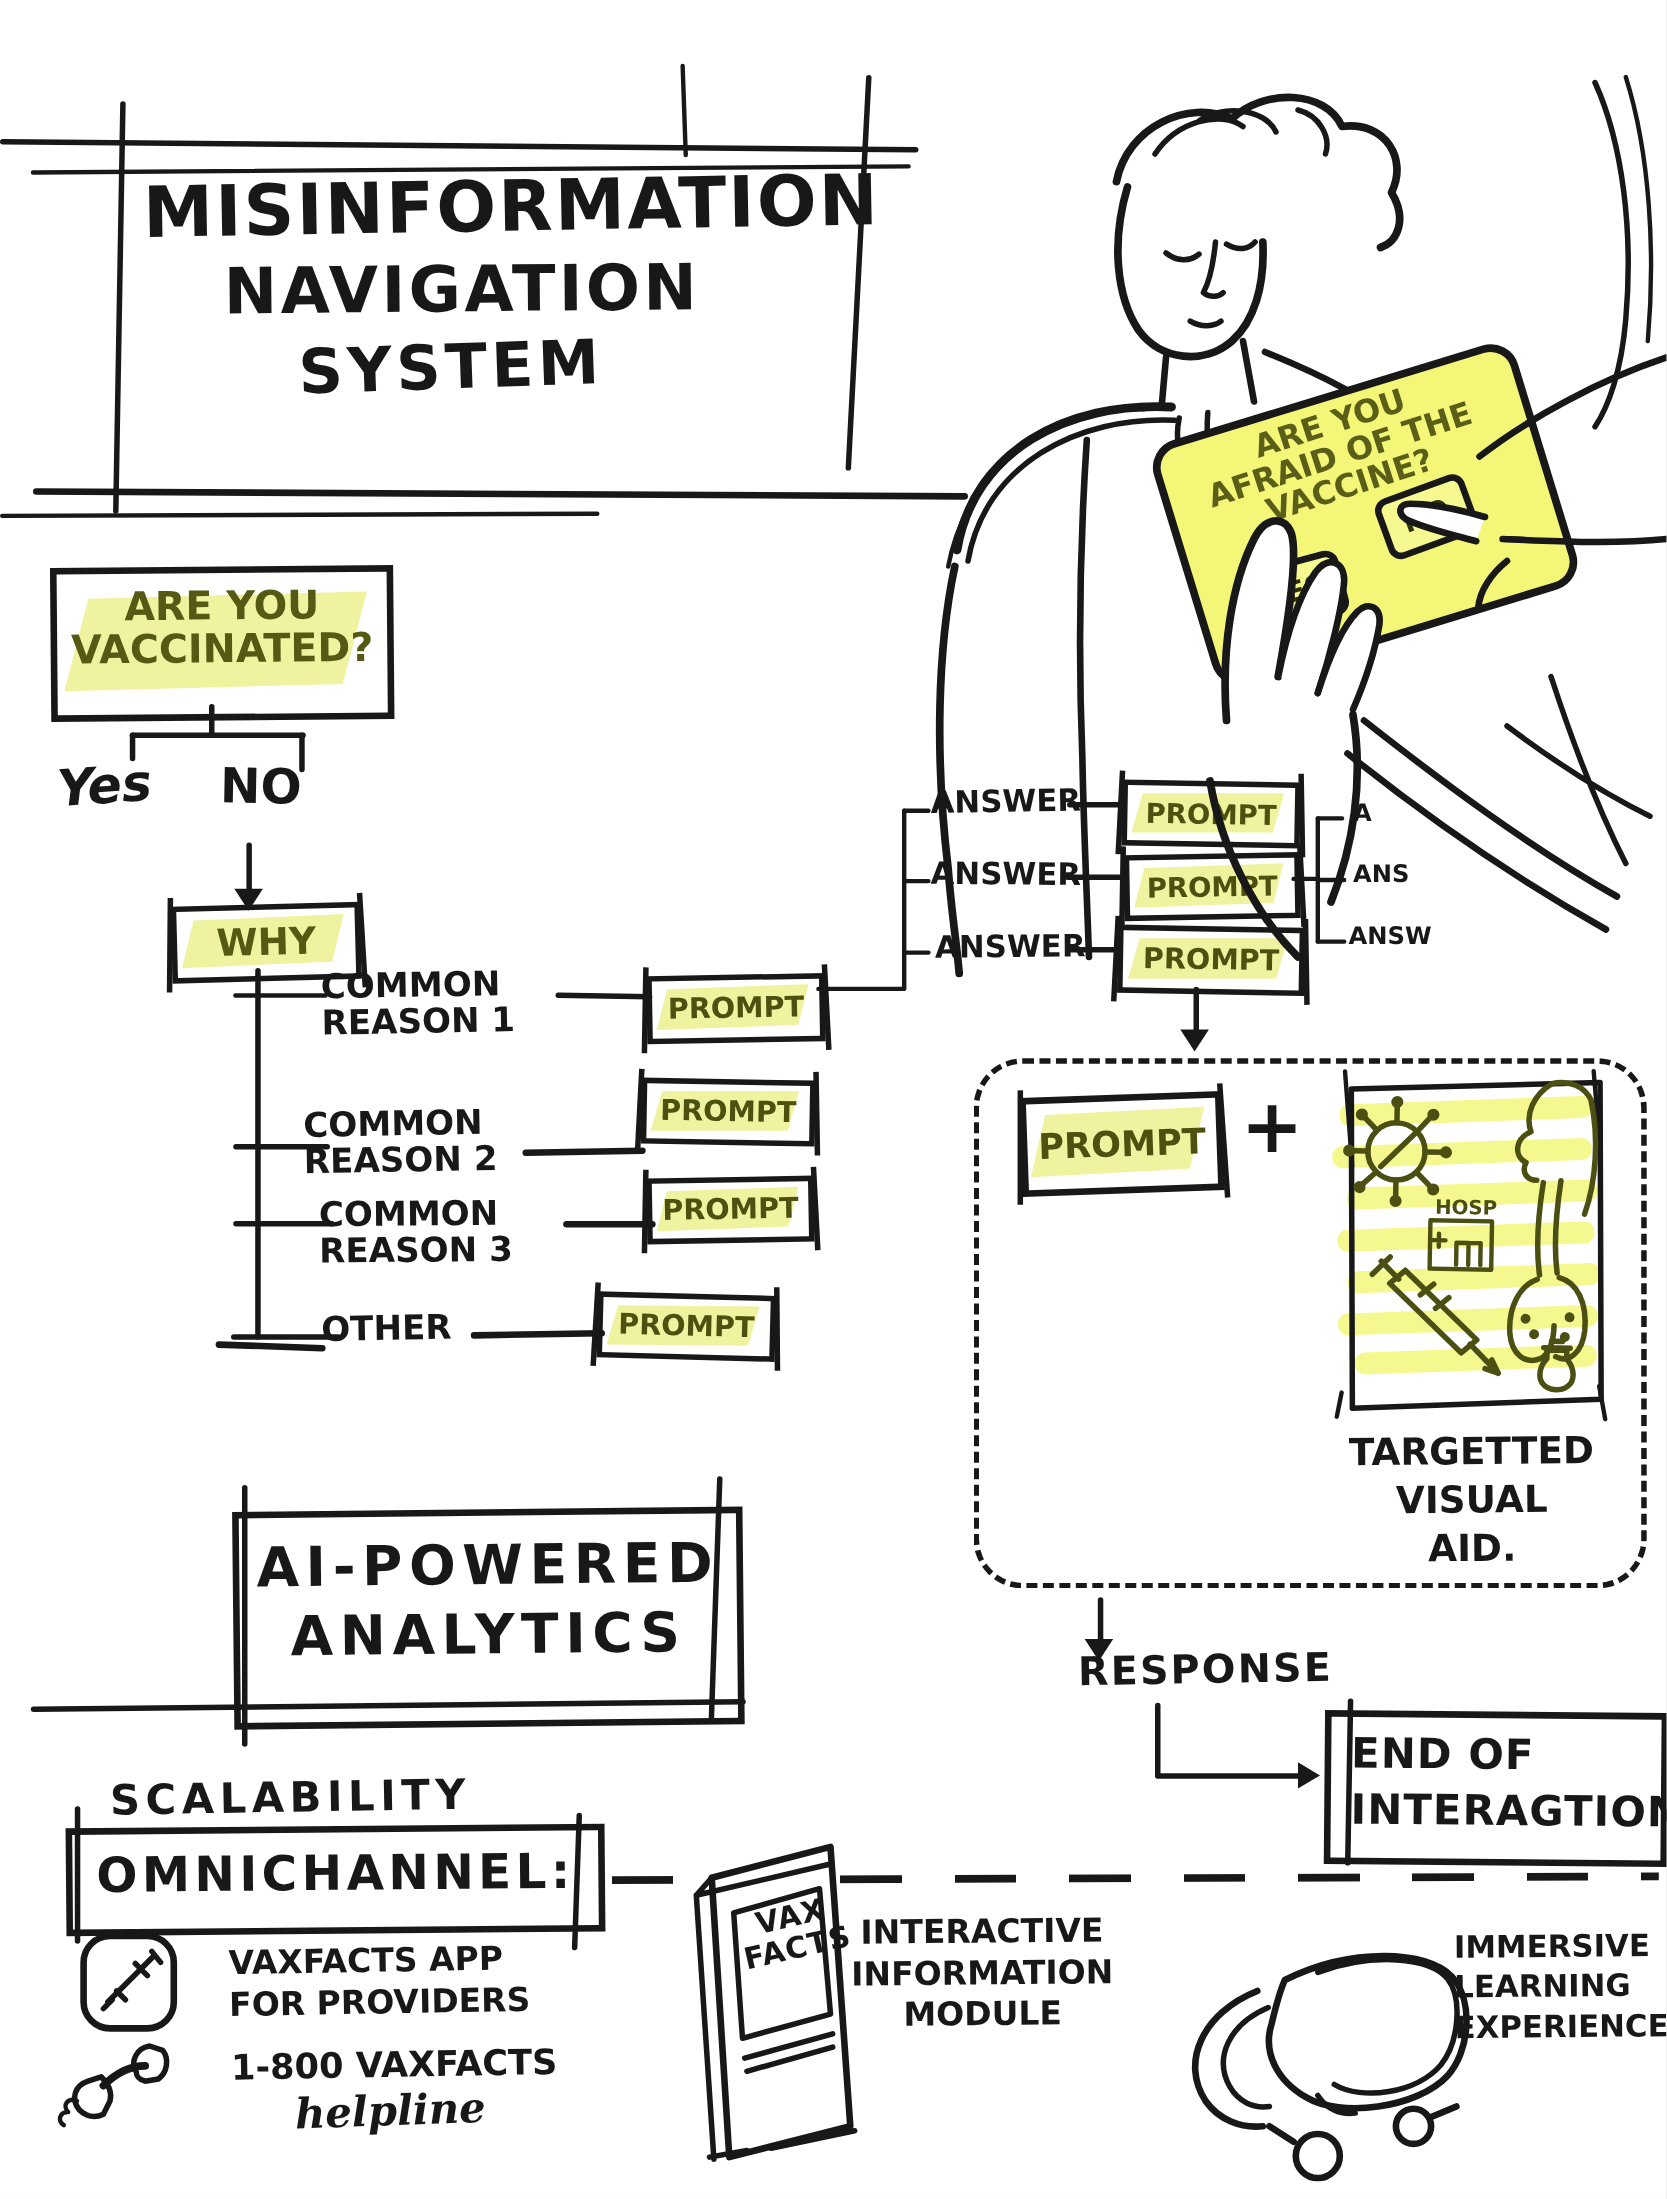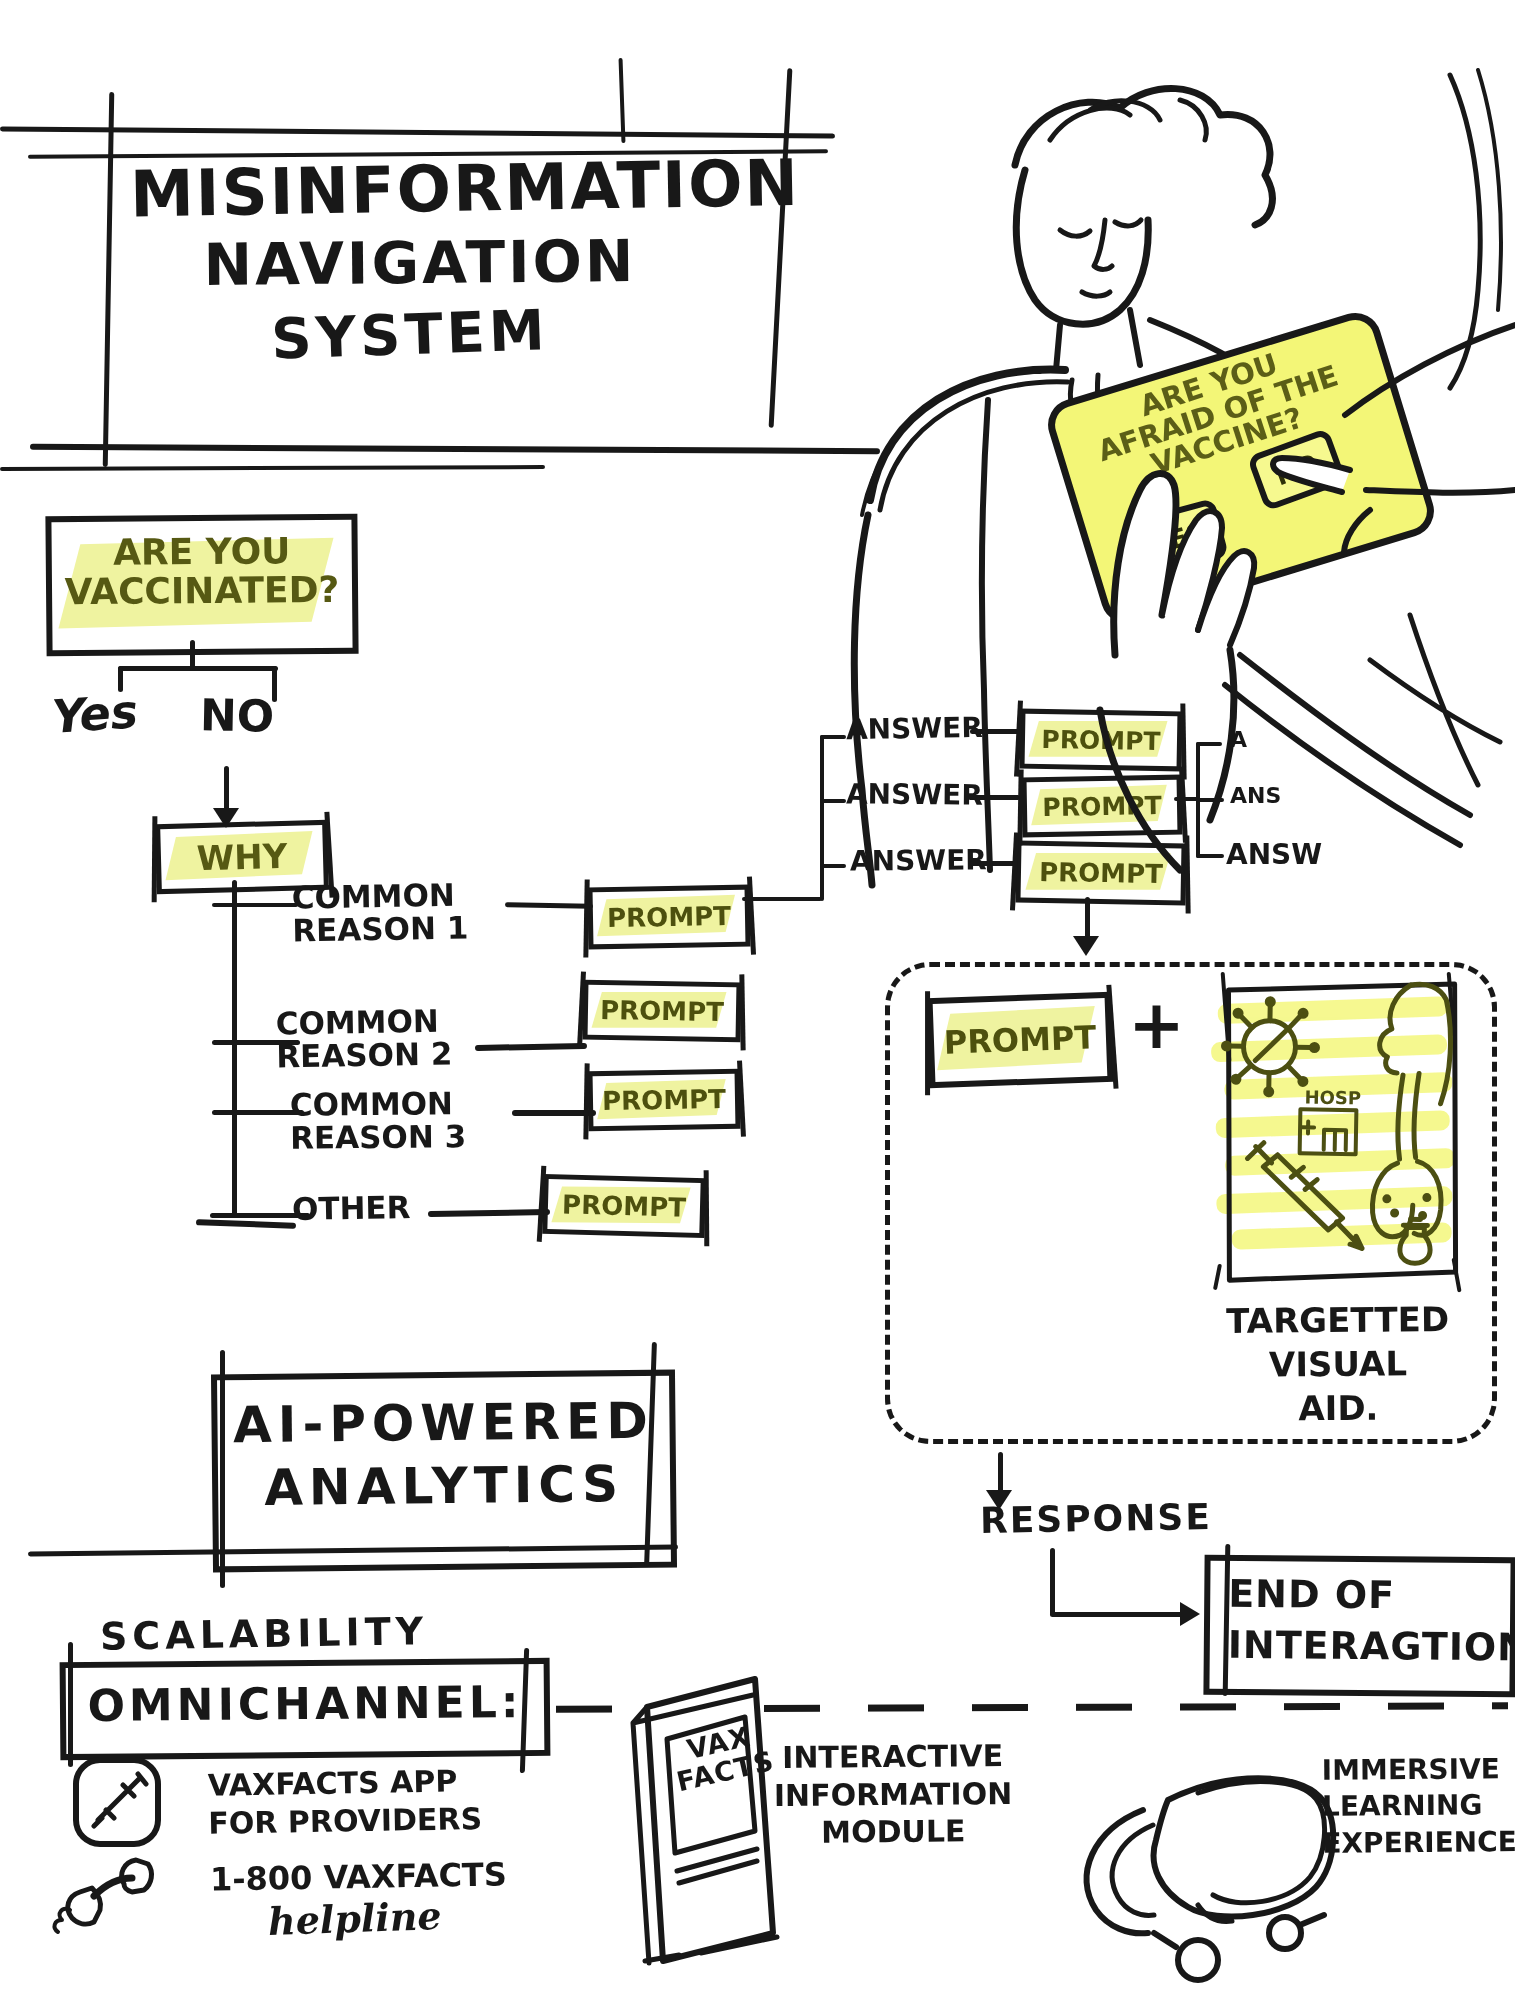--- a/index.html
+++ b/index.html
@@ -173,21 +173,21 @@
     <span class="olive" style="font-size:26px;">PROMPT</span>
   </div>
 
   <div class="ln" style="left:1174px;top:797px;width:24px;height:4px;"></div>
   <div class="ln" style="left:1196px;top:742px;width:4px;height:116px;"></div>
   <div class="ln" style="left:1196px;top:742px;width:26px;height:4px;"></div>
   <div class="ln" style="left:1196px;top:798px;width:28px;height:4px;"></div>
   <div class="ln" style="left:1196px;top:854px;width:28px;height:4px;"></div>
   <div class="txt" style="left:1230px;top:728px;font-size:22px;">A</div>
   <div class="txt" style="left:1230px;top:784px;font-size:22px;">ANS</div>
-  <div class="txt" style="left:1226px;top:840px;font-size:28px;">ANSW</div>
+  <div class="txt" style="left:1226px;top:840px;font-size:22px;">ANSW</div>
 
   <div class="ln" style="left:1085px;top:897px;width:5px;height:44px;"></div>
   <div class="arrow-d" style="left:1073px;top:936px;"></div>
 
   <div style="position:absolute;left:885px;top:962px;width:602px;height:472px;border:5px dashed #181818;border-radius:45px;"></div>
 
   <div class="pbox" style="left:928px;top:995px;width:172px;height:78px;transform:rotate(-2deg);border-width:6px;">
     <div class="hl"></div>
     <span class="olive" style="font-size:32px;">PROMPT</span>
   </div>

